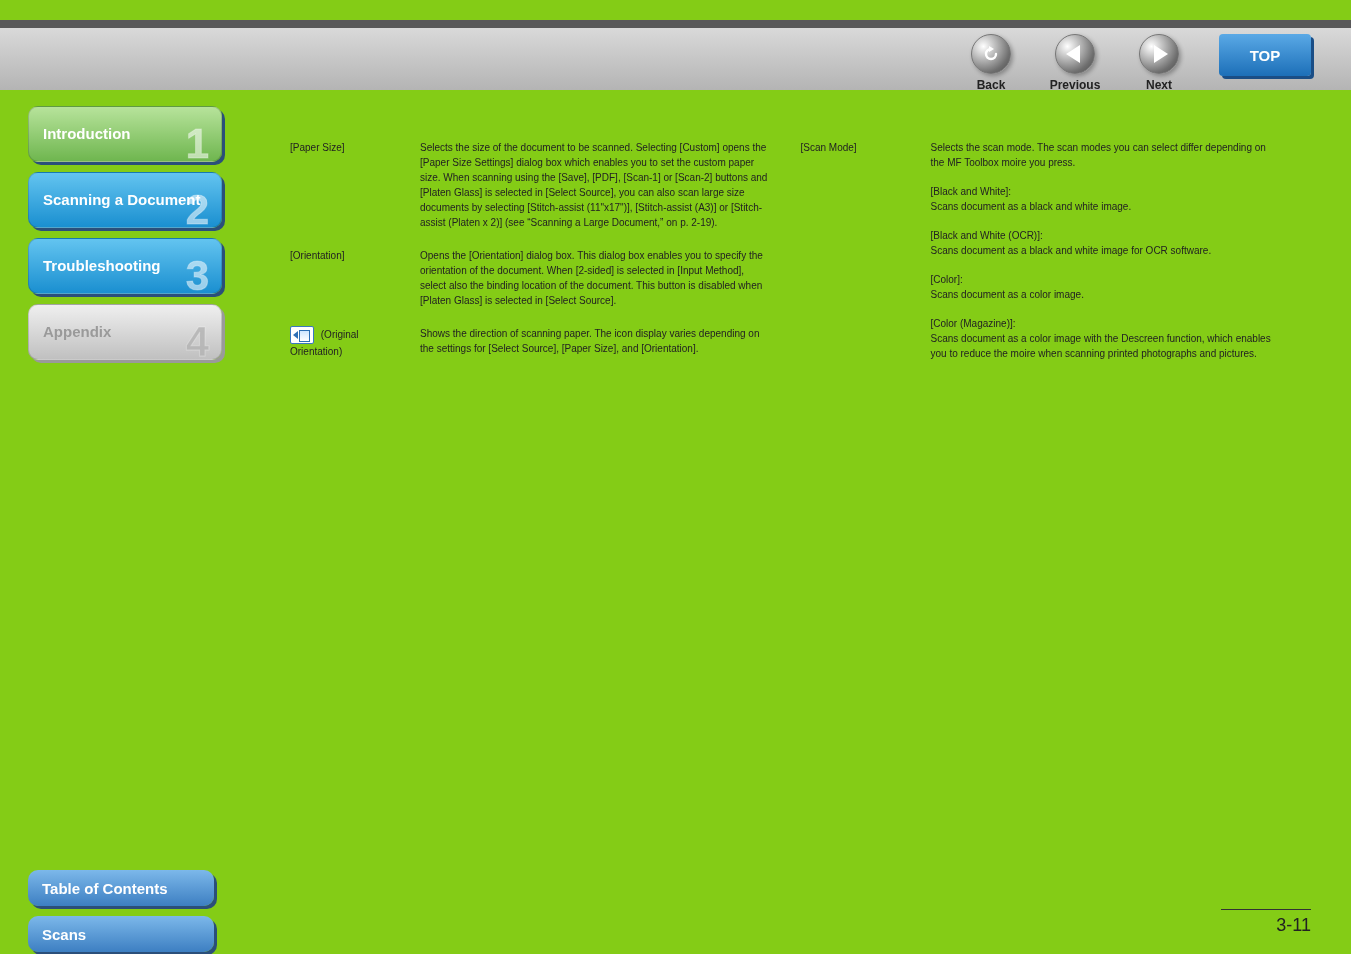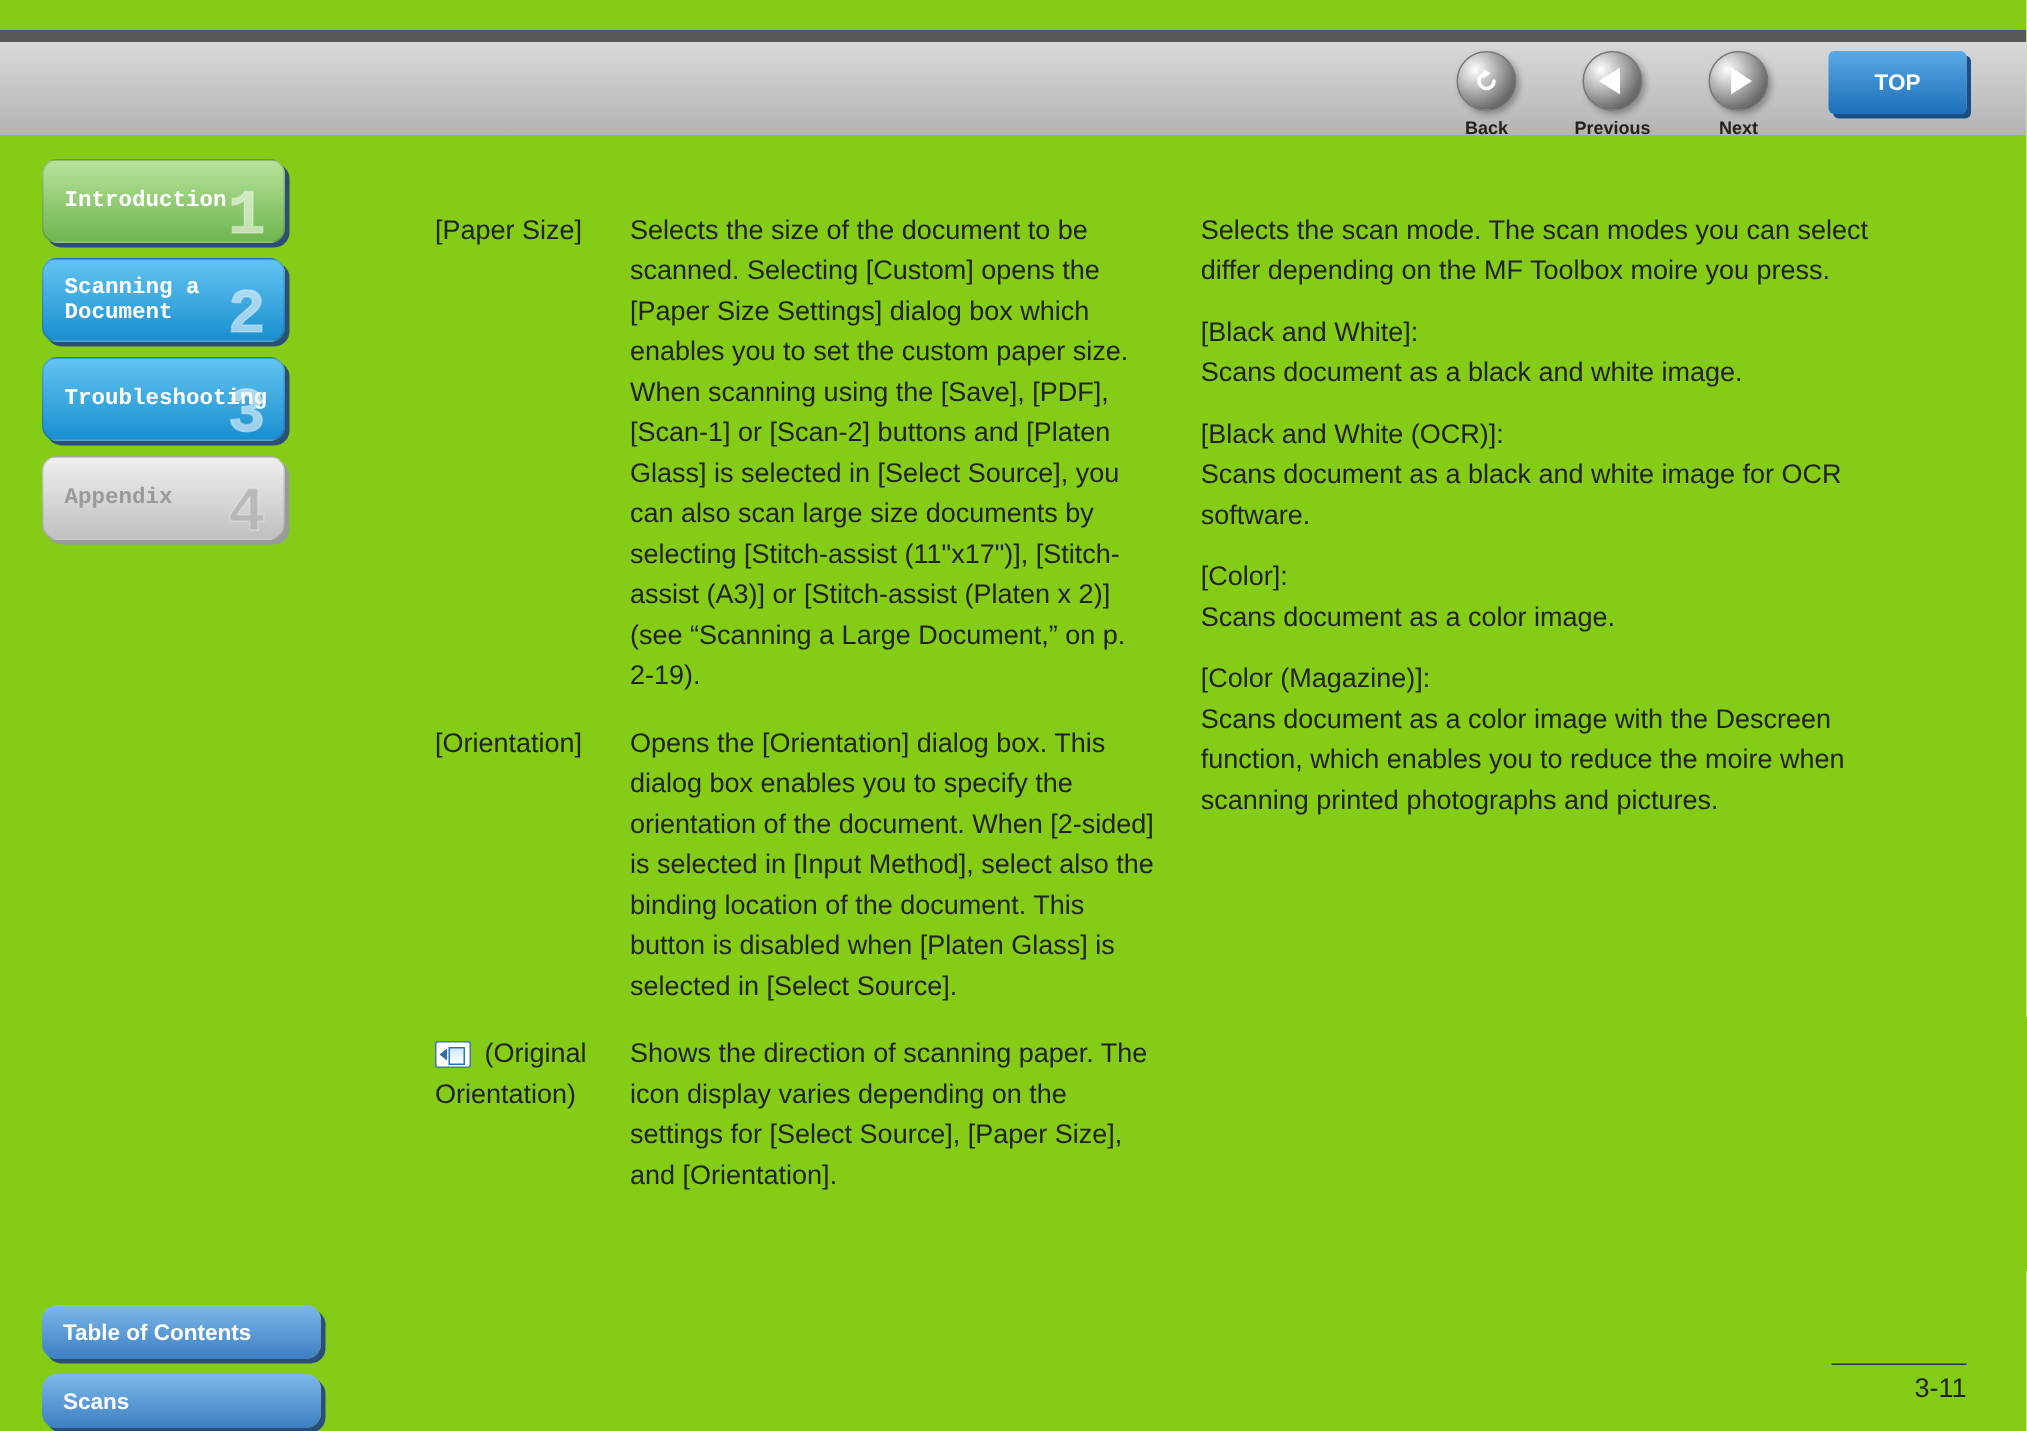--- a/index.html
+++ b/index.html
@@ -27,24 +27,24 @@
   .back-arc svg { width: 18px; height: 18px; }
 
   .top-button { position: absolute; top: 34px; right: 40px; width: 92px; height: 42px;
     background: linear-gradient(to bottom, #5aa9e6 0%, #1c6fb8 100%);
     border-radius: 4px; box-shadow: 3px 3px 0 #1a4e86; color: #fff; font-weight: bold;
     font-size: 15px; display: flex; align-items: center; justify-content: center; cursor: pointer; }
   .topnav-shift { right: 150px; }
 
   
   .sidebar { position: absolute; left: 28px; top: 106px; width: 192px; }
-  .side-tab { position: relative; width: 162px; height: 56px; border-radius: 10px;
+  .side-tab { position: relative; width: 194px; height: 56px; border-radius: 10px;
     box-shadow: 3px 3px 0 #2b4f7a; margin-bottom: 10px; padding: 10px 14px;
     color: #fff; font-size: 15px; font-weight: bold; line-height: 1.15; cursor: pointer;
-    border: 1px solid rgba(0,0,0,0.15); display: flex; align-items: center; font-family: Liberation Mono, monospace; }
+    border: 1px solid rgba(0,0,0,0.15); display: flex; align-items: center; }
   .side-tab .bignum { position: absolute; right: 12px; bottom: -4px; font-size: 42px;
     font-weight: bold; color: rgba(255,255,255,0.55); line-height: 1; pointer-events: none;
     -webkit-text-stroke: 1px rgba(255,255,255,0.3); }
   .tab-intro { background: linear-gradient(to bottom, #b7e39b 0%, #6fb64f 100%); }
   .tab-scan  { background: linear-gradient(to bottom, #63c4f0 0%, #1a8fd0 100%); }
   .tab-troub { background: linear-gradient(to bottom, #63c4f0 0%, #1a8fd0 100%); }
   .tab-appx  { background: linear-gradient(to bottom, #efefef 0%, #c0c0c0 100%); color: #9a9a9a; box-shadow: 3px 3px 0 #9a9a9a; }
   .tab-appx .bignum { color: rgba(180,180,180,0.85); }
 
   
@@ -53,21 +53,21 @@
     box-shadow: 3px 3px 0 #2b4f7a; margin-top: 10px; padding: 0 14px;
     color: #fff; font-size: 15px; font-weight: bold; display: flex; align-items: center;
     background: linear-gradient(to bottom, #7cb8ea 0%, #3d7fc2 100%); cursor: pointer; }
 
   
   .pageno { position: absolute; right: 40px; bottom: 18px; font-size: 18px; color: #222; }
   .pageno-line { position: absolute; right: 40px; bottom: 44px; width: 90px; height: 1px; background: #333; }
 
   
   .content { position: absolute; left: 290px; top: 140px; right: 40px; bottom: 70px;
-    font-size: 18px; color: #222; line-height: 1.5; }
+    font-size: 10px; color: #222; line-height: 1.5; }
   .colwrap { display: flex; }
   .col { width: 50%; padding-right: 30px; }
   .def { display: flex; margin-bottom: 18px; }
   .term { width: 130px; flex-shrink: 0; padding-right: 10px; }
   .desc { flex: 1; }
   .subblock { margin-top: 14px; }
   .subhead { display: block; }
 
   .orig-icon { display: inline-block; width: 24px; height: 18px; border: 1px solid #3a78c0;
     border-radius: 2px; vertical-align: middle; margin-right: 4px; position: relative; background: #fff; }
@@ -159,20 +159,21 @@
       <div class="def">
         <div class="term">
           <span class="orig-icon"></span><span> (Original Orientation)</span>
         </div>
         <div class="desc">Shows the direction of scanning paper. The icon display varies depending on the settings for [Select Source], [Paper Size], and [Orientation].</div>
       </div>
     </div>
 
     <div class="col">
       <div class="def">
+        <div class="term">[Scan Mode]</div>
         <div class="desc">
           <span>Selects the scan mode. The scan modes you can select differ depending on the MF Toolbox moire you press.</span>
           <div class="subblock">
             <span class="subhead">[Black and White]:</span>
             <span>Scans document as a black and white image.</span>
           </div>
           <div class="subblock">
             <span class="subhead">[Black and White (OCR)]:</span>
             <span>Scans document as a black and white image for OCR software.</span>
           </div>

